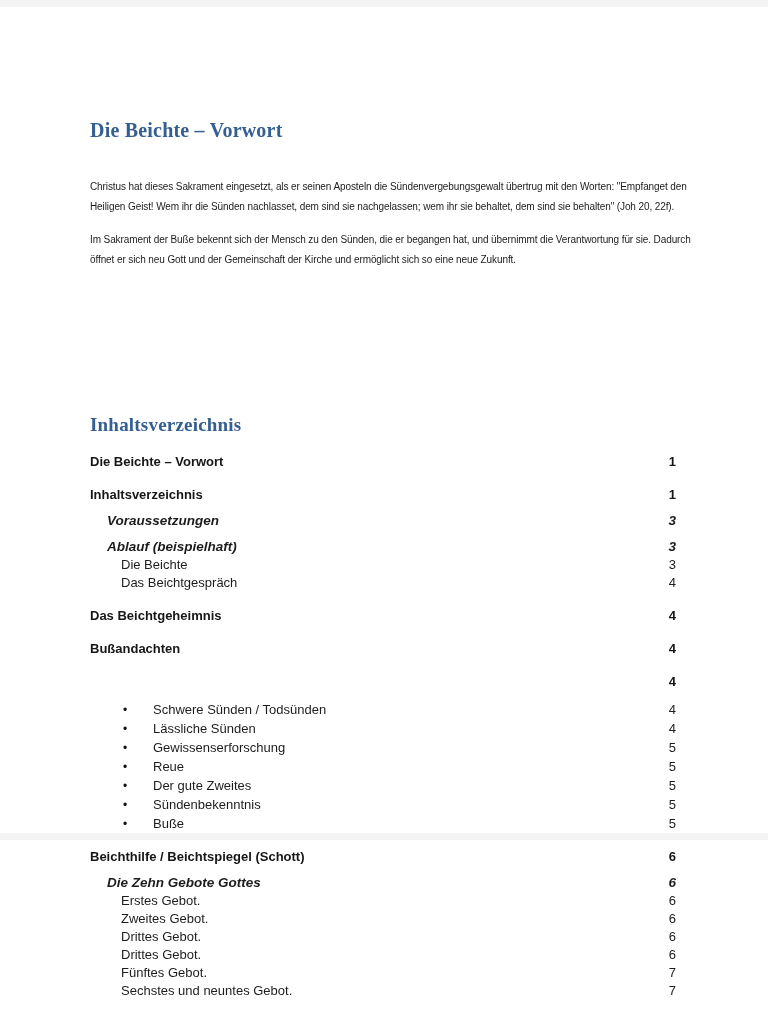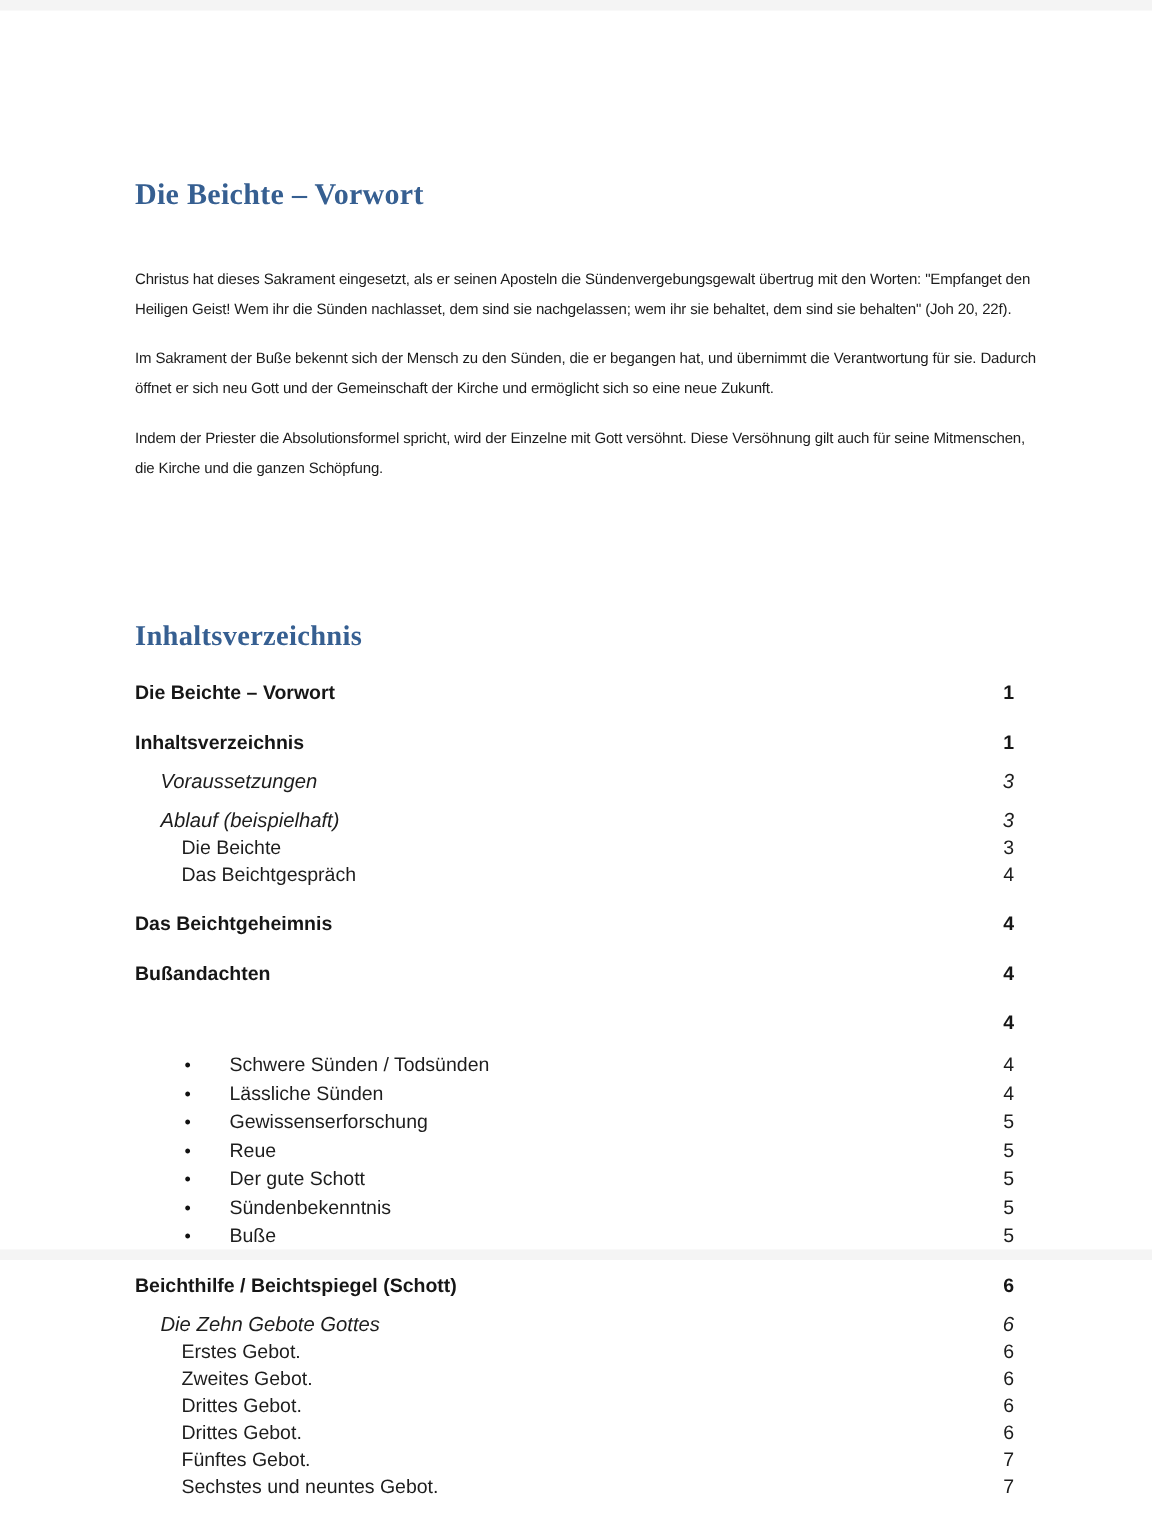--- a/index.html
+++ b/index.html
@@ -69,38 +69,37 @@
     display: flex;
     align-items: baseline;
     line-height: 18px;
     font-size: 13px;
     color: #1d1d1d;
     cursor: pointer;
   }
   .row .pg { margin-left: auto; text-align: right; min-width: 20px; }
   .row.l1 { font-weight: bold; margin-top: 15px; color: #161616; }
   .row.l1:first-child { margin-top: 0; }
-  .row.l2 { font-style: italic; padding-left: 17px; margin-top: 8px; font-size: 13.5px; }
+  .row.l2 { font-style: italic; padding-left: 17px; margin-top: 8px; font-size: 13.5px; font-weight: bold; }
   .row.l3 { padding-left: 31px; margin-top: 0; }
   .row.bullet { padding-left: 33px; margin-top: 1px; }
   .row.l1 + .row.bullet { margin-top: 10px; }
   .row.bullet .dot { width: 30px; font-size: 12px; color: #111; }
 </style>
 </head>
 <body>
 
 <div class="page">
   <div class="edge top"></div>
 
   <h1 class="doc-title">Die Beichte – Vorwort</h1>
 
   <div class="paragraphs" id="paragraphs">
       <p>Christus hat dieses Sakrament eingesetzt, als er seinen Aposteln die Sündenvergebungsgewalt übertrug mit den Worten: "Empfanget den Heiligen Geist! Wem ihr die Sünden nachlasset, dem sind sie nachgelassen; wem ihr sie behaltet, dem sind sie behalten" (Joh 20, 22f).</p>
       <p>Im Sakrament der Buße bekennt sich der Mensch zu den Sünden, die er begangen hat, und übernimmt die Verantwortung für sie. Dadurch öffnet er sich neu Gott und der Gemeinschaft der Kirche und ermöglicht sich so eine neue Zukunft.</p>
-      <p>Indem der Priester die Absolutionsformel spricht, wird der Einzelne mit Gott versöhnt. Diese Versöhnung gilt auch für seine Mitmenschen, die Kirche und die ganzen Schöpfung.</p>
     </div>
 
   <h2 class="toc-heading">Inhaltsverzeichnis</h2>
 
   <div class="toc" id="toc">
       <div class="row l1">
         <span class="lbl">Die Beichte – Vorwort</span>
         <span class="pg">1</span>
       </div>
       <div class="row l1">
@@ -149,21 +148,21 @@
         <span class="lbl">Gewissenserforschung</span>
         <span class="pg">5</span>
       </div>
       <div class="row bullet">
         <span class="dot">•</span>
         <span class="lbl">Reue</span>
         <span class="pg">5</span>
       </div>
       <div class="row bullet">
         <span class="dot">•</span>
-        <span class="lbl">Der gute Schott</span>
+        <span class="lbl">Der gute Zweites</span>
         <span class="pg">5</span>
       </div>
       <div class="row bullet">
         <span class="dot">•</span>
         <span class="lbl">Sündenbekenntnis</span>
         <span class="pg">5</span>
       </div>
       <div class="row bullet">
         <span class="dot">•</span>
         <span class="lbl">Buße</span>

